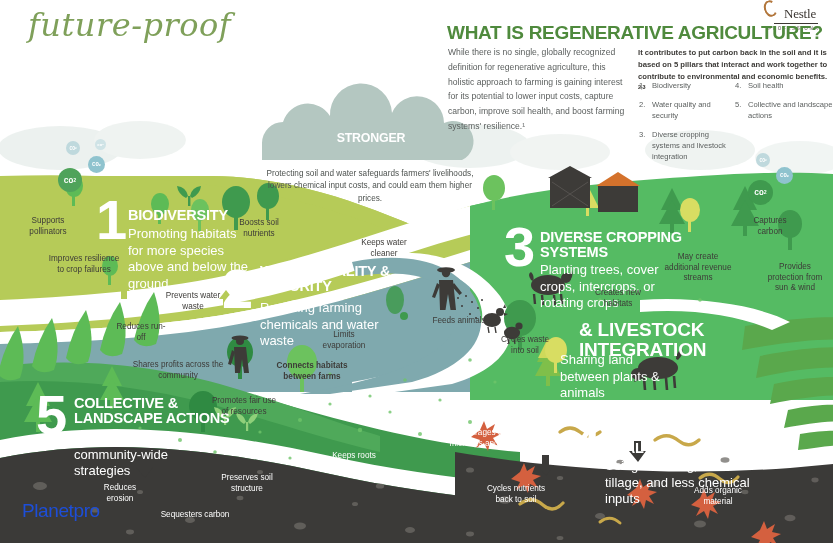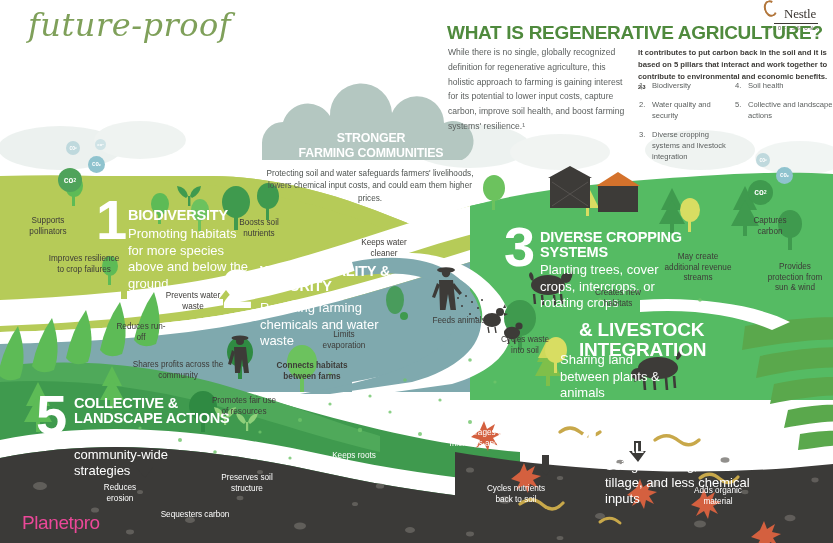--- a/index.html
+++ b/index.html
@@ -109,22 +109,22 @@
 
   
   .co2 {
     position: absolute; border-radius: 50%;
     display: flex; align-items: center; justify-content: center;
     font-weight: 700; color: #ffffff; font-family: Liberation Mono, monospace;
   }
   .co2 sub { font-size: 0.62em; }
 
   #planetpro {
-    position: absolute; left: 22px; top: 512px;
-    font-size: 19px; color: #ec4899; letter-spacing: -0.4px;
+    position: absolute; left: 22px; top: 500px;
+    font-size: 19px; color: #1d4ed8; letter-spacing: -0.4px;
     font-family: "Liberation Sans", sans-serif;
   }
 </style>
 </head>
 <body>
 
 <div id="stage">
 
   <svg id="scene" width="833" height="543" viewBox="0 0 833 543">
     <defs>
@@ -489,21 +489,20 @@
         <span>Soil health</span>
       </div>
       <div class="pillar-li">
         <span class="num">5.</span>
         <span>Collective and landscape actions</span>
       </div>
     </div>
 
   <div id="sfc-title">
     <div>STRONGER</div>
-    <div>FARMING COMMUNITIES</div>
   </div>
   <div id="sfc-body">Protecting soil and water safeguards farmers' livelihoods, lowers chemical input costs, and could earn them higher prices.</div>
 
   <div class="co2" style="left:58px; top:168px; width:24px; height:24px; background:#4fa35a; font-size:8px;">
     <span>CO</span>
       <sub>2</sub>
   </div>
   <div class="co2" style="left:88px; top:156px; width:17px; height:17px; background:#8fc3ce; font-size:5.6px;">
     <span>CO</span>
       <sub>2</sub>

